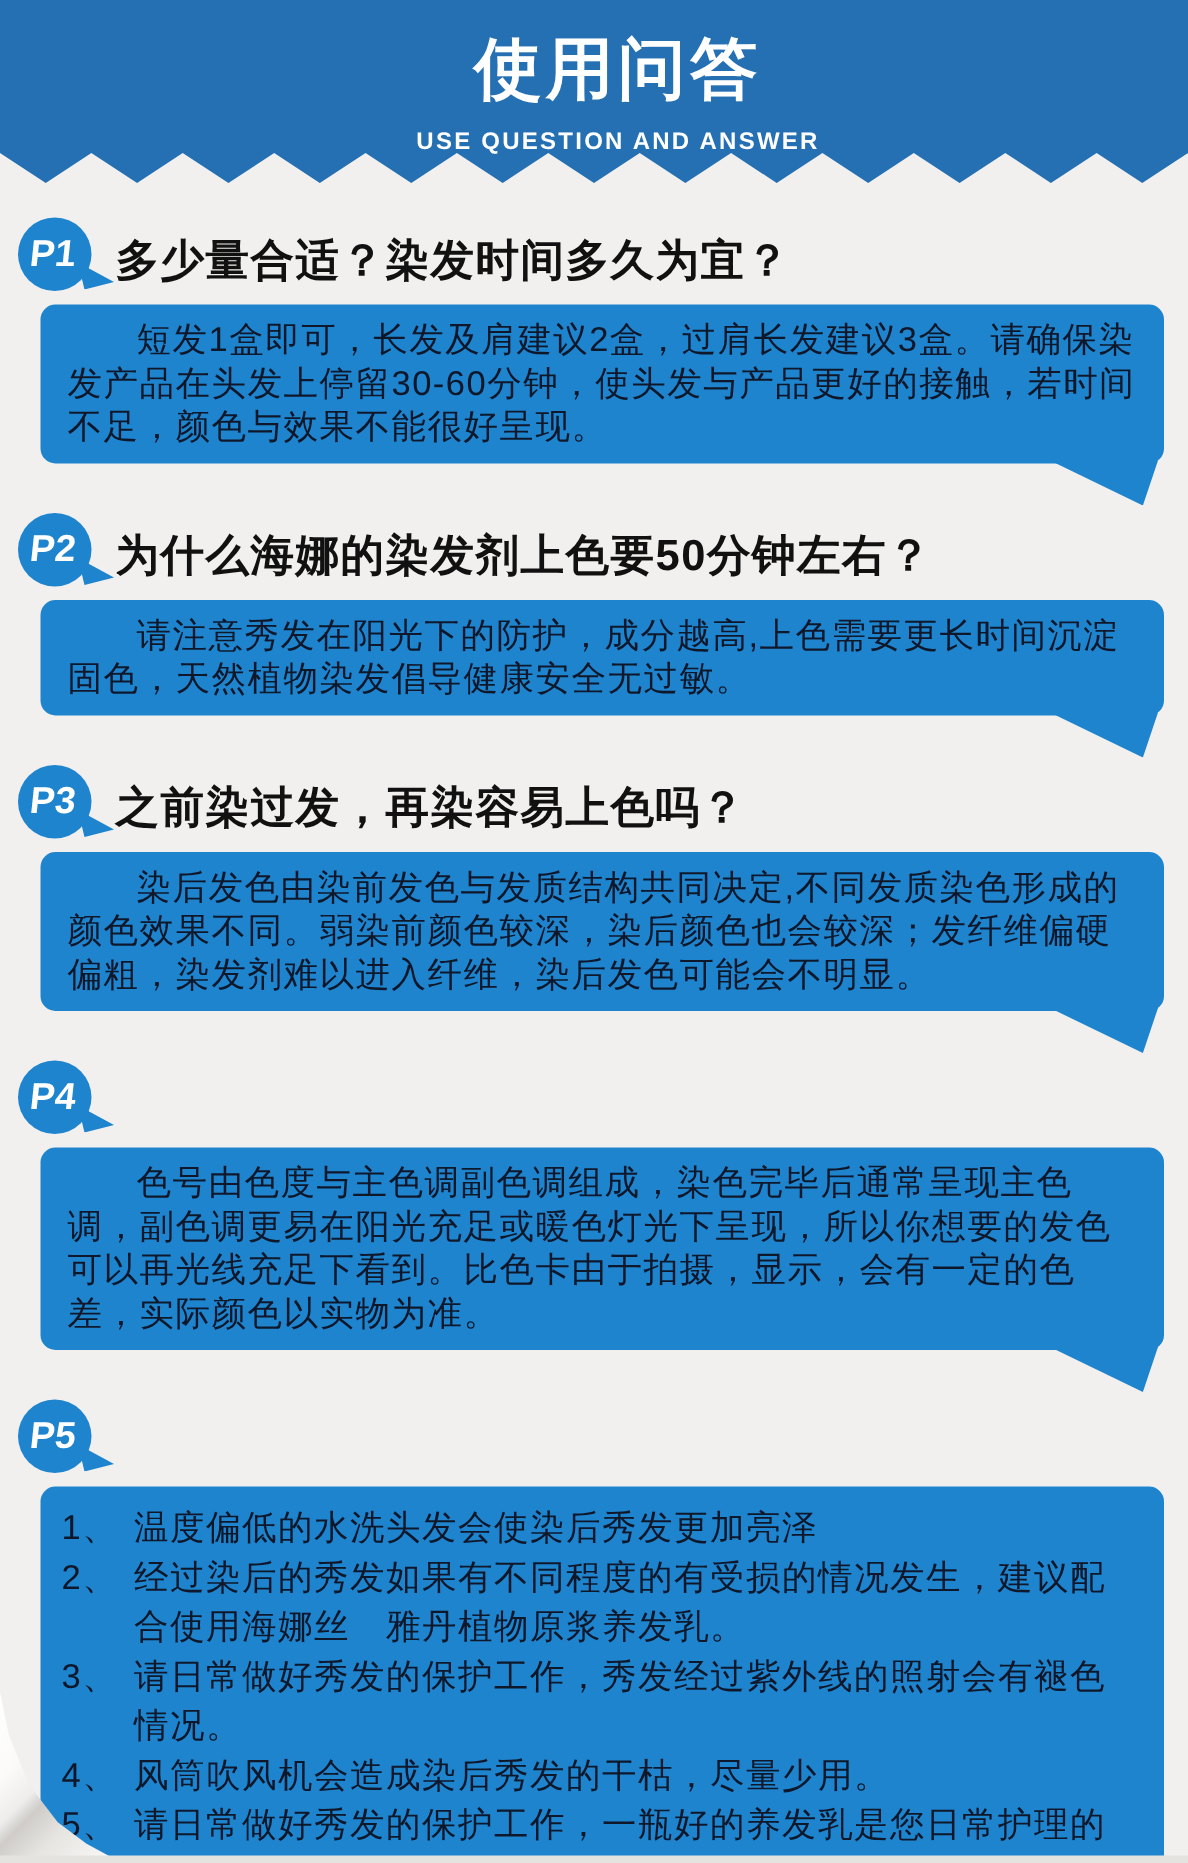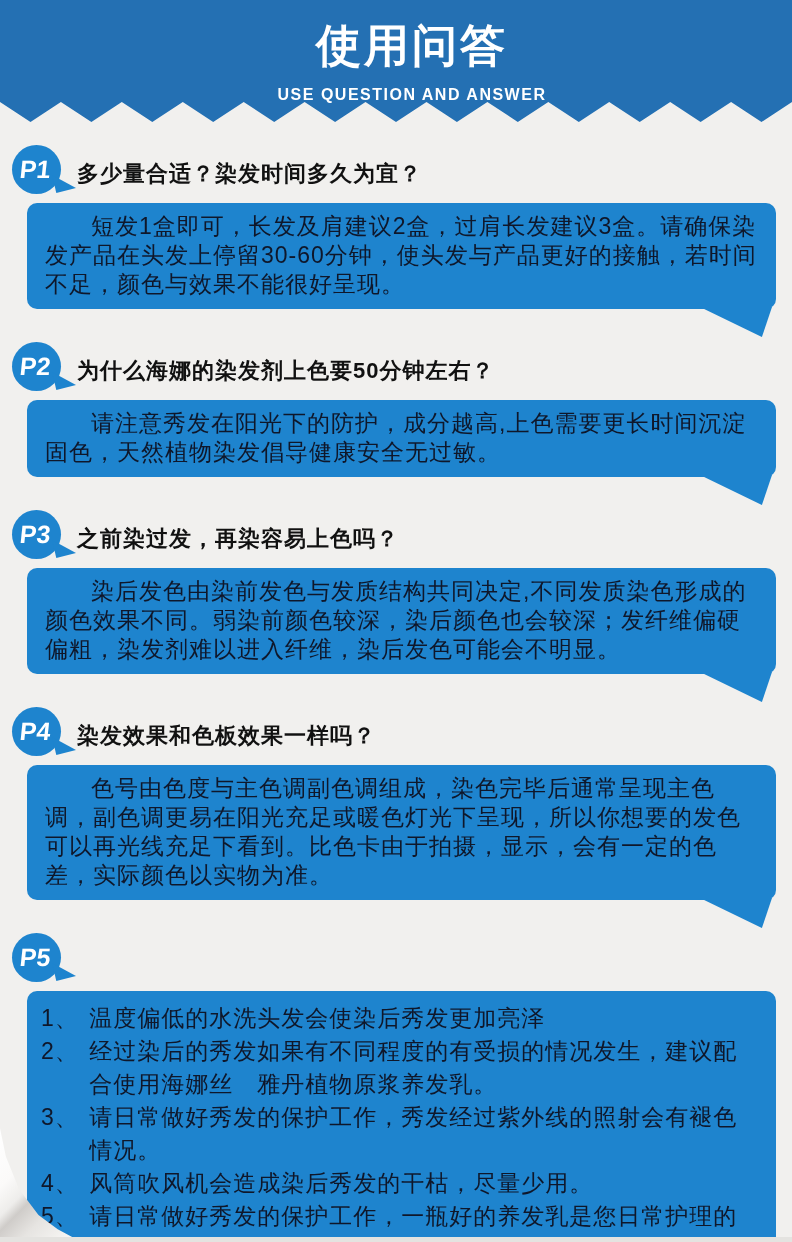--- a/index.html
+++ b/index.html
@@ -39,21 +39,21 @@
   .badge::after{
     content:"";position:absolute;right:-15px;bottom:1px;width:24px;height:18px;
     background:var(--bubble-blue);
     clip-path:polygon(0 0, 100% 72%, 18% 100%);
   }
   .badge-text{
     color:#fff;font-weight:bold;font-size:25px;line-height:25px;
     transform:skewX(-6deg);letter-spacing:0px;padding-right:2px;
   }
   .question{
-    margin:0 0 2px 0;font-size:22px;line-height:36px;font-weight:bold;
+    margin:0 0 2px 0;font-size:29px;line-height:36px;font-weight:bold;
     color:var(--ink);letter-spacing:1px;
   }
   .bubble{
     position:relative;margin:9px 0 0 15px;background:var(--bubble-blue);
     border-radius:10px;padding:9px 18px 10px 18px;color:#0f172a;
     font-size:23px;line-height:29px;letter-spacing:1px;
   }
   .bubble::after{
     content:"";position:absolute;right:4px;bottom:-28px;width:72px;height:30px;
     background:var(--bubble-blue);
@@ -119,21 +119,20 @@
     <div class="bubble">
       <p>染后发色由染前发色与发质结构共同决定,不同发质染色形成的颜色效果不同。弱染前颜色较深，染后颜色也会较深；发纤维偏硬偏粗，染发剂难以进入纤维，染后发色可能会不明显。</p>
     </div>
   </section>
 
   <section class="qa qa-4">
     <div class="qa-head">
       <div class="badge">
         <span class="badge-text">P4</span>
       </div>
-      <h2 class="question">染发效果和色板效果一样吗？</h2>
     </div>
     <div class="bubble">
       <p>色号由色度与主色调副色调组成，染色完毕后通常呈现主色调，副色调更易在阳光充足或暖色灯光下呈现，所以你想要的发色可以再光线充足下看到。比色卡由于拍摄，显示，会有一定的色差，实际颜色以实物为准。</p>
     </div>
   </section>
 
   <section class="qa qa-5">
     <div class="qa-head">
       <div class="badge">
         <span class="badge-text">P5</span>

